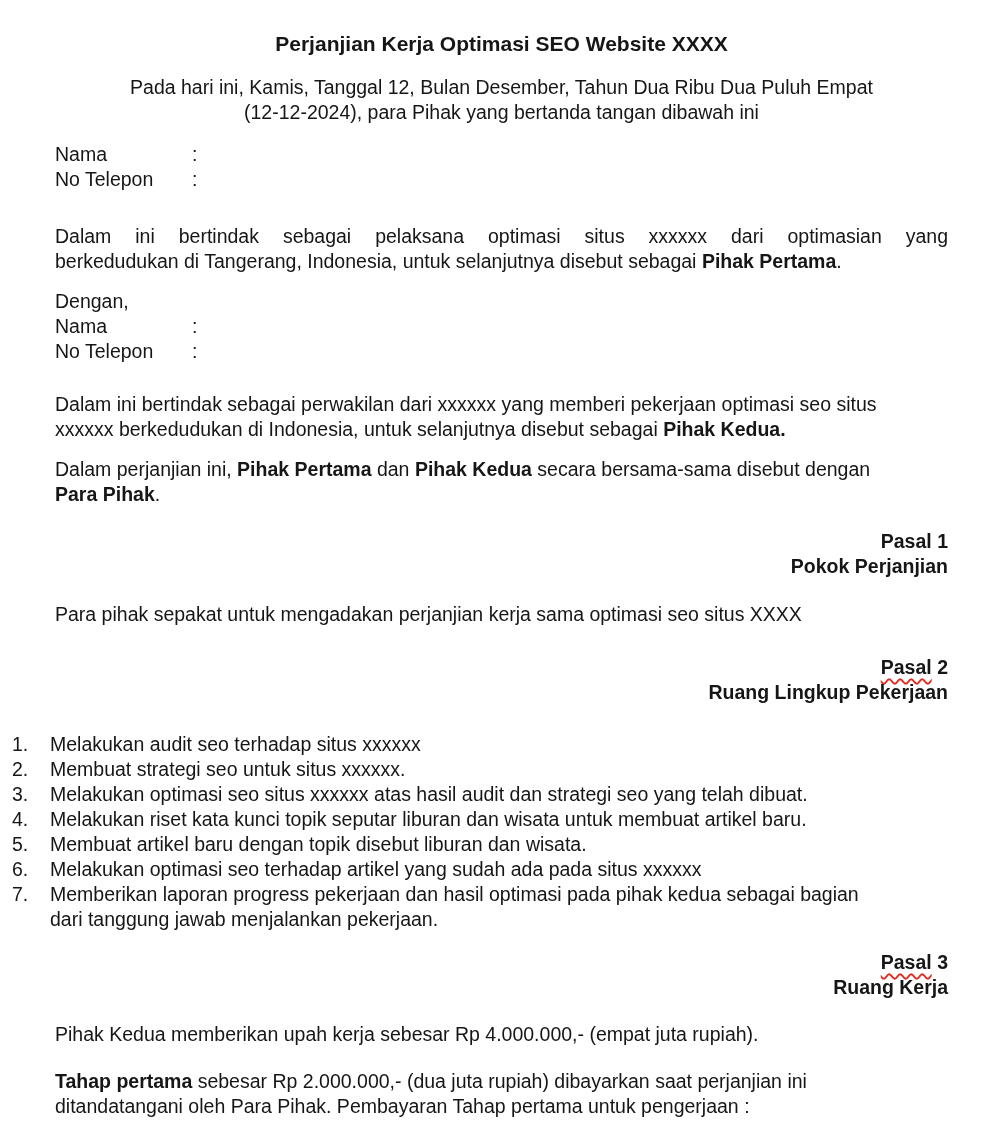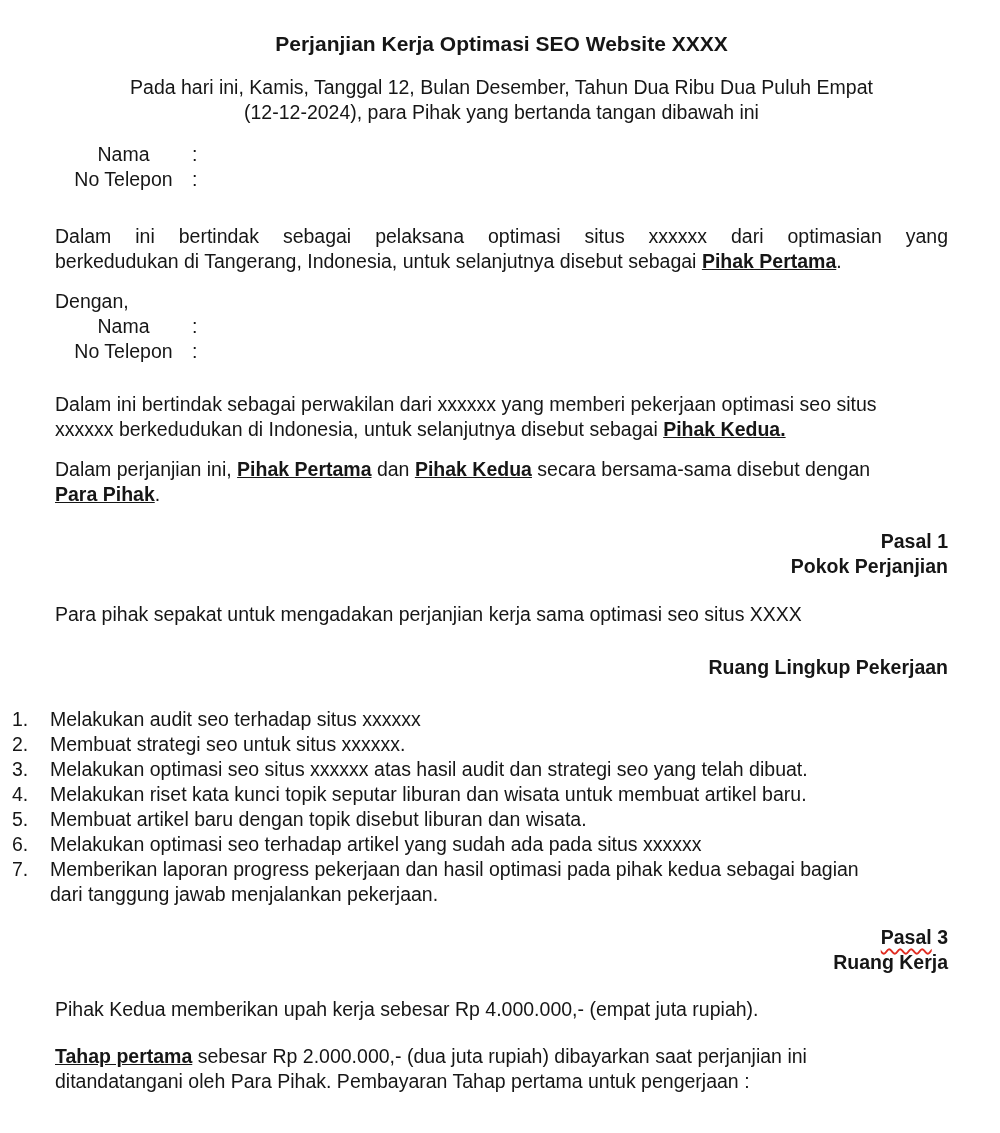--- a/index.html
+++ b/index.html
@@ -24,37 +24,37 @@
     margin: 0 0 18px 0;
     white-space: pre-wrap;
   }
   .para { margin: 0; }
   .line { white-space: nowrap; }
   .line-justify {
     white-space: normal;
     text-align: justify;
     text-align-last: justify;
   }
-  b { font-weight: 700; text-decoration: underline; }
+  b { font-weight: 700; }
 
   .p-opening   { margin-bottom: 17px; text-align: center; }
   .fields-a    { margin-bottom: 32px; }
   .p-pihak1    { margin-bottom: 15px; }
   .fields-b    { margin-bottom: 28px; }
   .p-pihak2    { margin-bottom: 15px; }
   .p-parapihak { margin-bottom: 22px; }
   .pasal-heading { font-weight: 700; text-align: right; }
   .pasal-1     { margin-bottom: 23px; }
   .p-sepakat   { margin-bottom: 28px; }
   .pasal-2     { margin-bottom: 27px; }
   .clause-list { margin: 0 0 18px -43px; }
   .pasal-3     { margin-bottom: 22px; }
   .p-upah      { margin-bottom: 22px; }
 
-  .field-row { display: flex; text-align: center; }
+  .field-row { display: flex; }
   .field-label { width: 137px; flex: 0 0 137px; }
   .field-colon { flex: 0 0 auto; }
 
   .li-row { display: flex; }
   .li-num { flex: 0 0 38px; }
   .li-text { flex: 1 1 auto; min-width: 0; }
 
   .squiggle {
     text-decoration-line: underline;
     text-decoration-style: wavy;
@@ -116,20 +116,21 @@
   </div>
 
   <div class="pasal-heading pasal-1">
     <div>Pasal 1</div>
     <div>Pokok Perjanjian</div>
   </div>
 
   <p class="para p-sepakat">Para pihak sepakat untuk mengadakan perjanjian kerja sama optimasi seo situs XXXX</p>
 
   <div class="pasal-heading pasal-2">
+    <div><span class="squiggle">Pasal</span> <span>2</span></div>
     <div>Ruang Lingkup Pekerjaan</div>
   </div>
 
   <div class="clause-list">
     <div class="li-row">
       <span class="li-num">1.</span>
       <span class="li-text">Melakukan audit seo terhadap situs xxxxxx</span>
     </div>
     <div class="li-row">
       <span class="li-num">2.</span>

